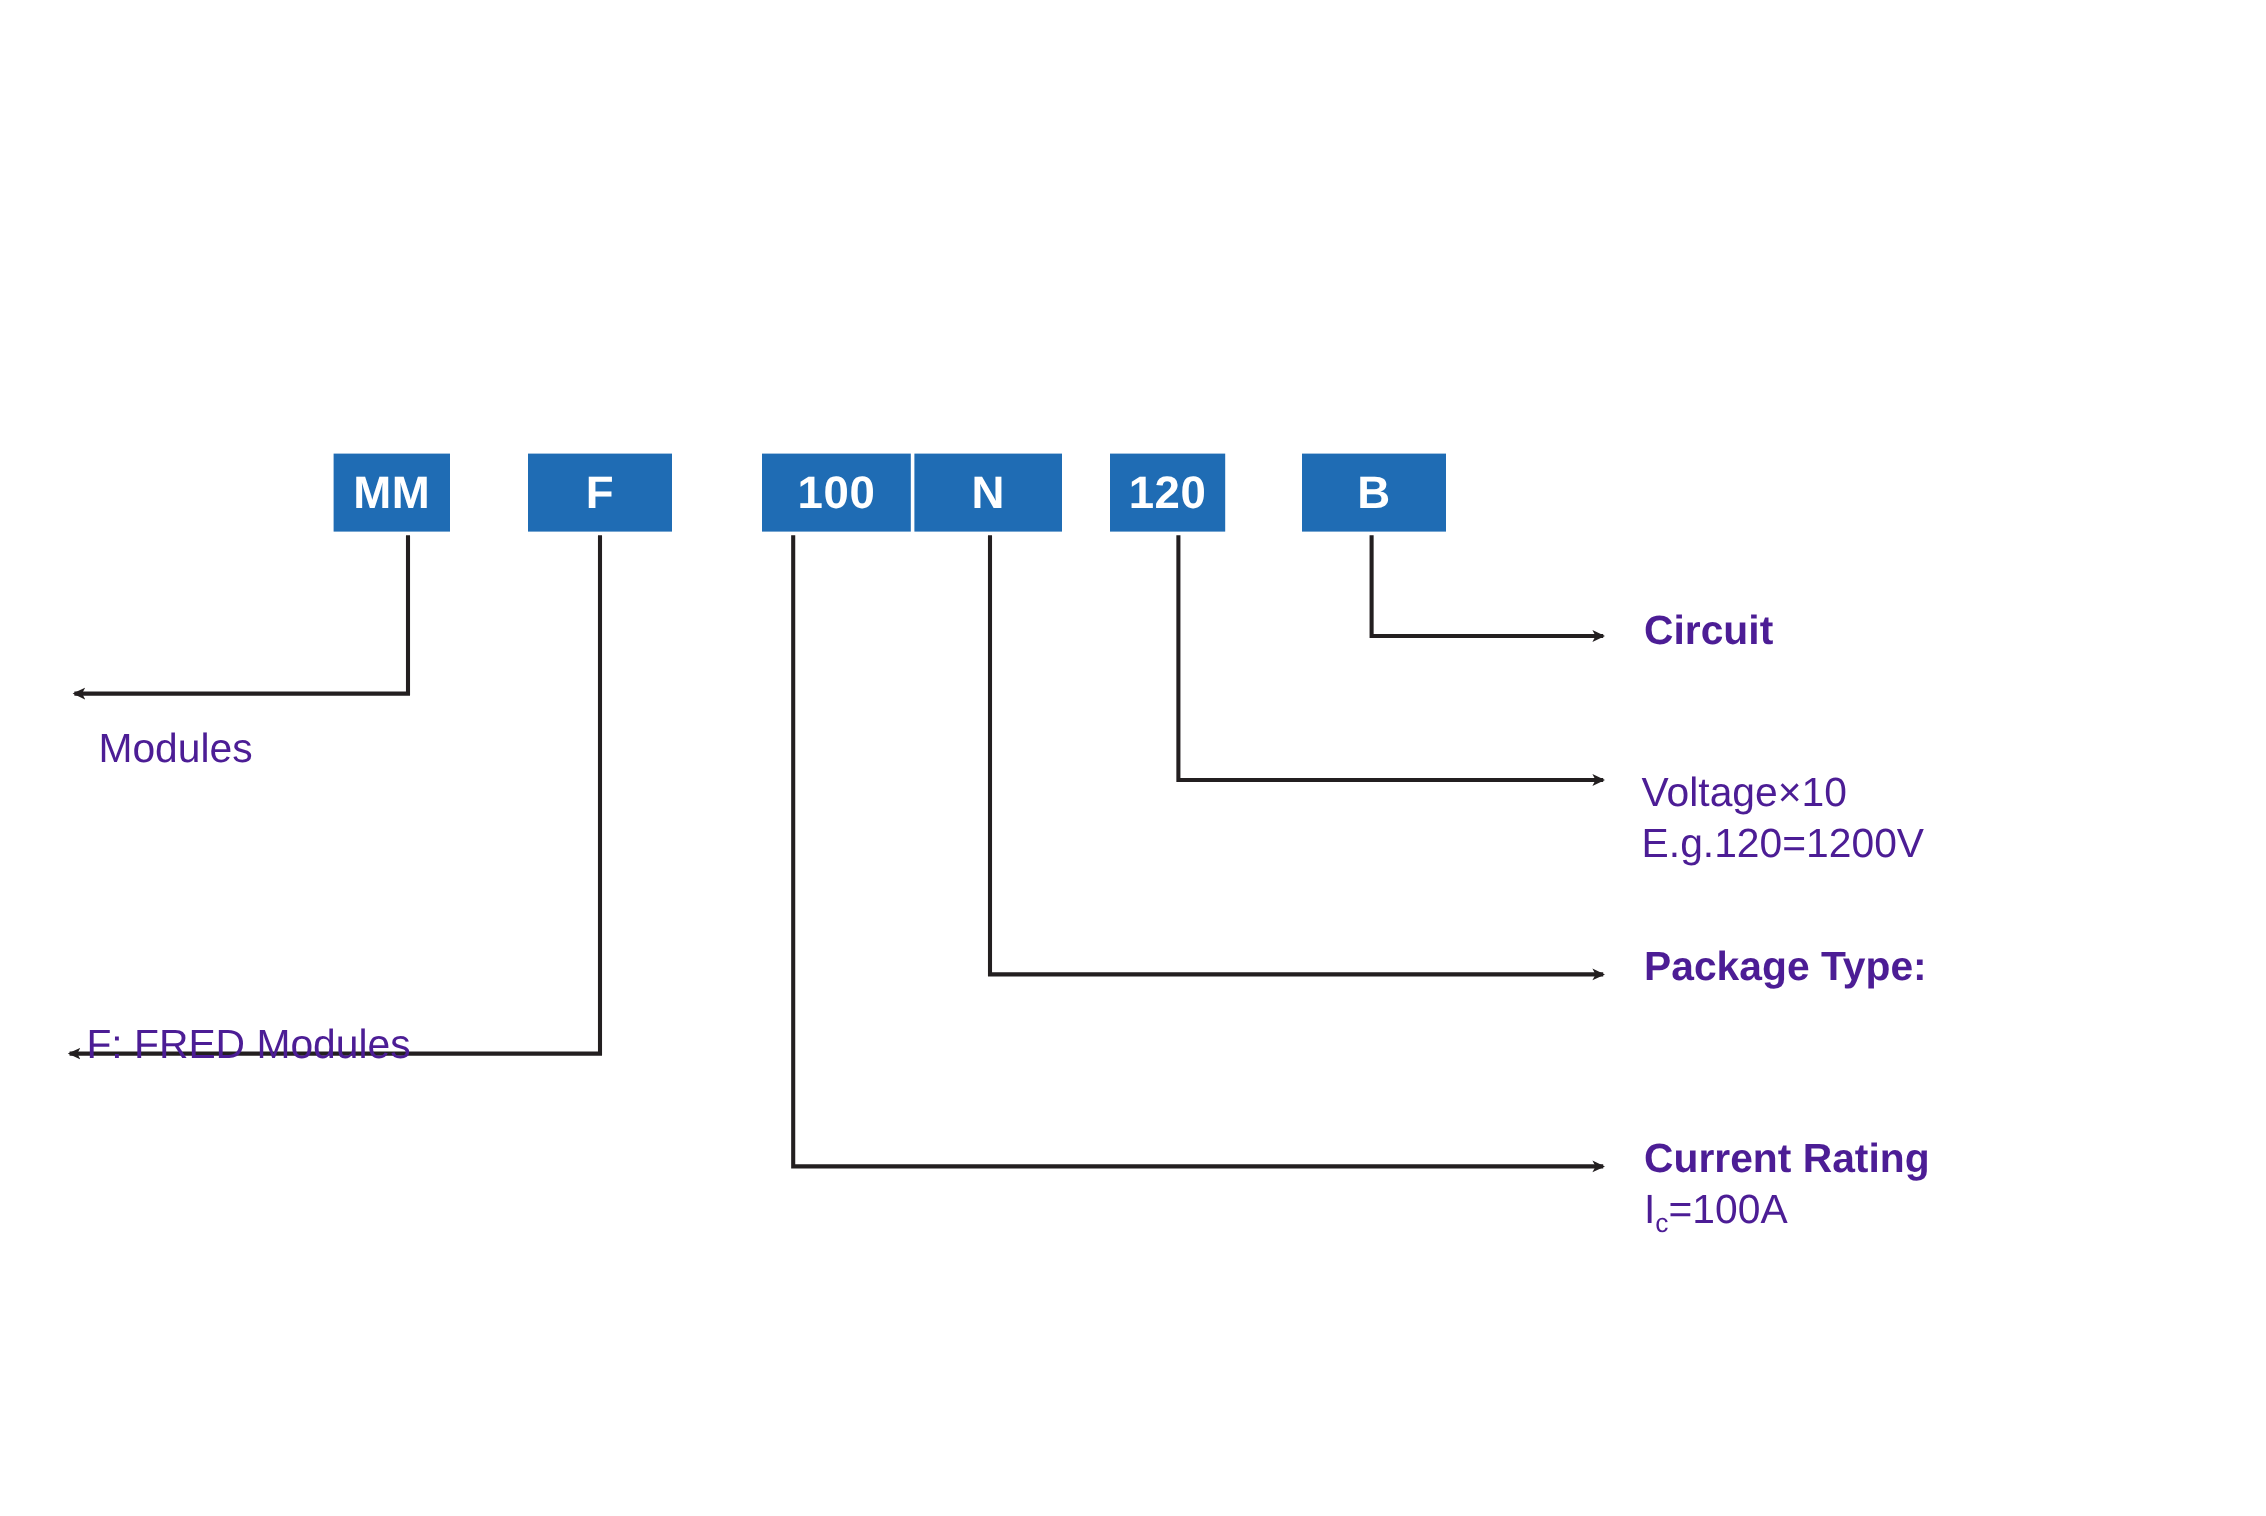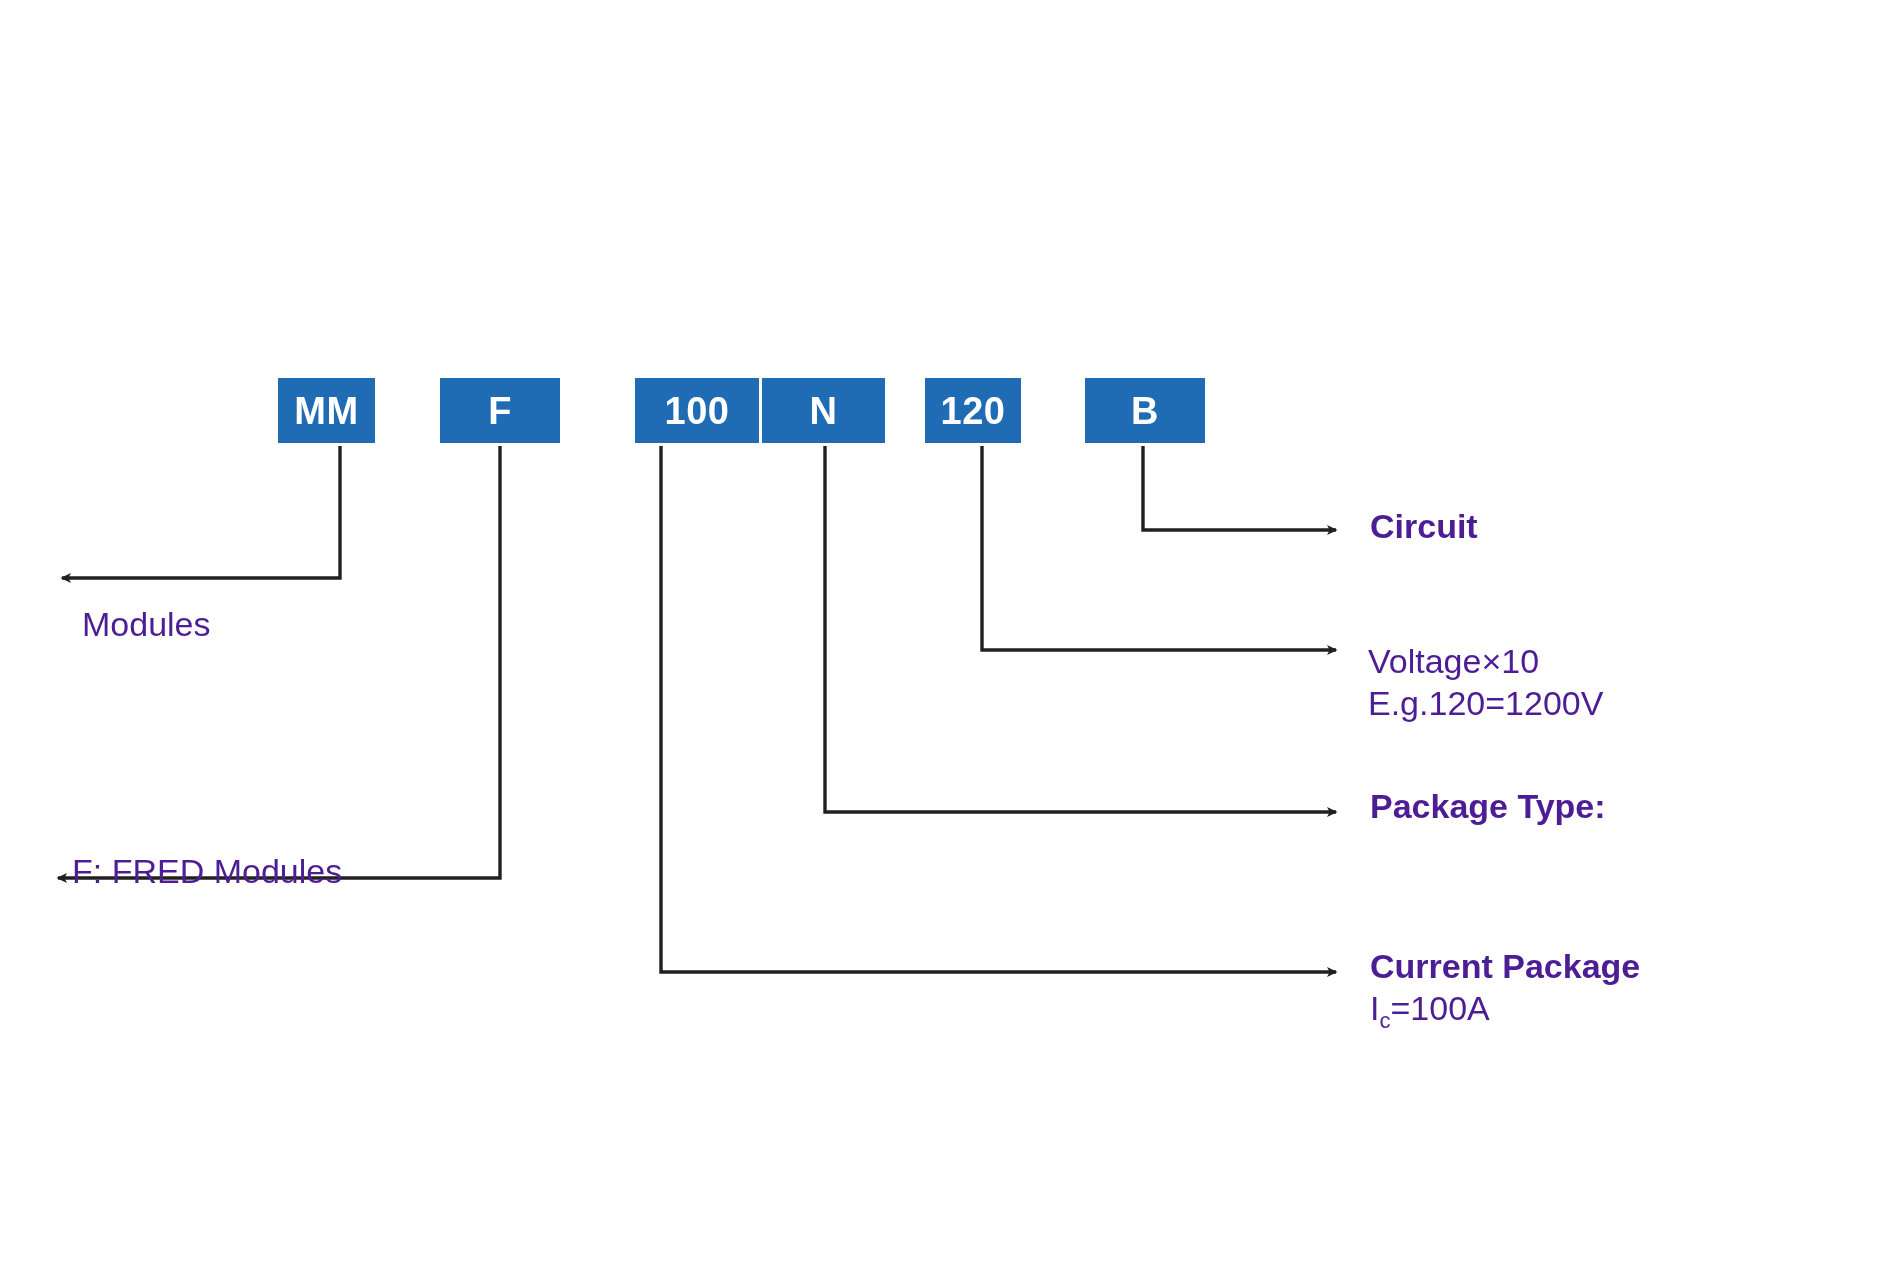--- a/index.html
+++ b/index.html
@@ -126,19 +126,19 @@
   <div class="anno a-voltage">
     <div>Voltage×10</div>
     <div>E.g.120=1200V</div>
   </div>
 
   <div class="anno a-package">
     <div class="hl">Package Type:</div>
   </div>
 
   <div class="anno a-current">
-    <div class="hl">Current Package</div>
+    <div class="hl">Current Rating</div>
     <div>
       <span>I</span><span class="sub">c</span><span>=100A</span>
     </div>
   </div>
 
 </div>
 
 </body></html>

